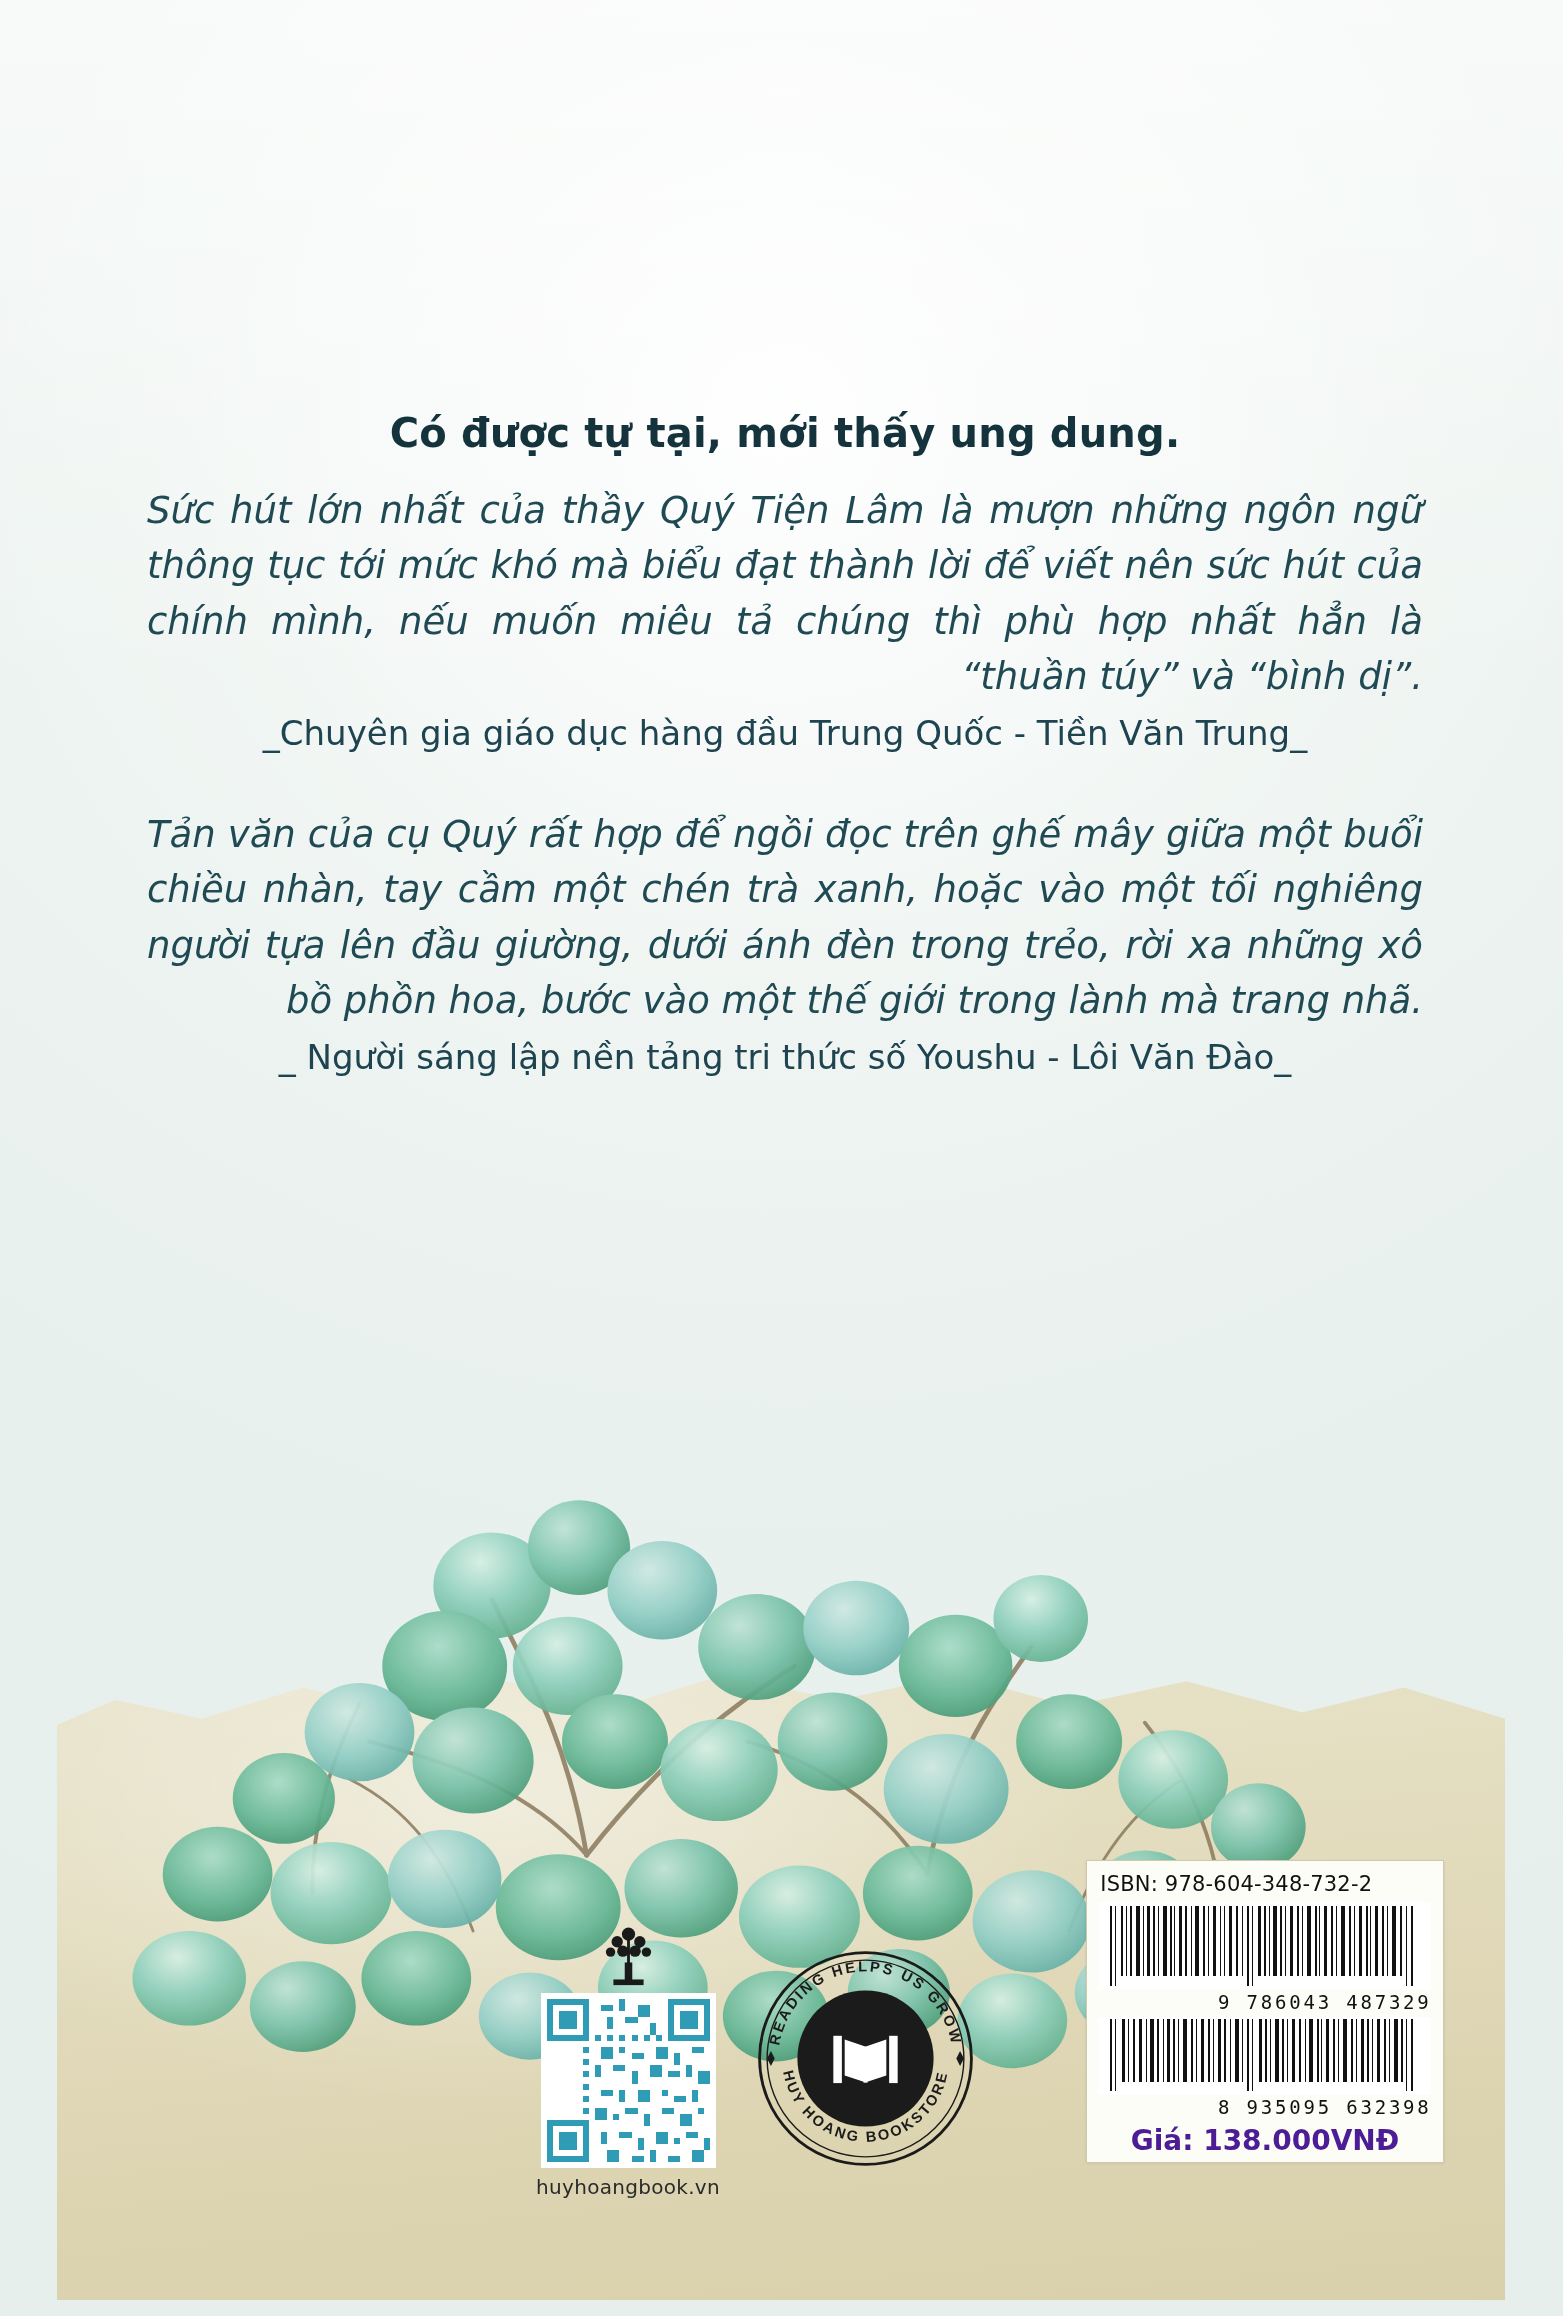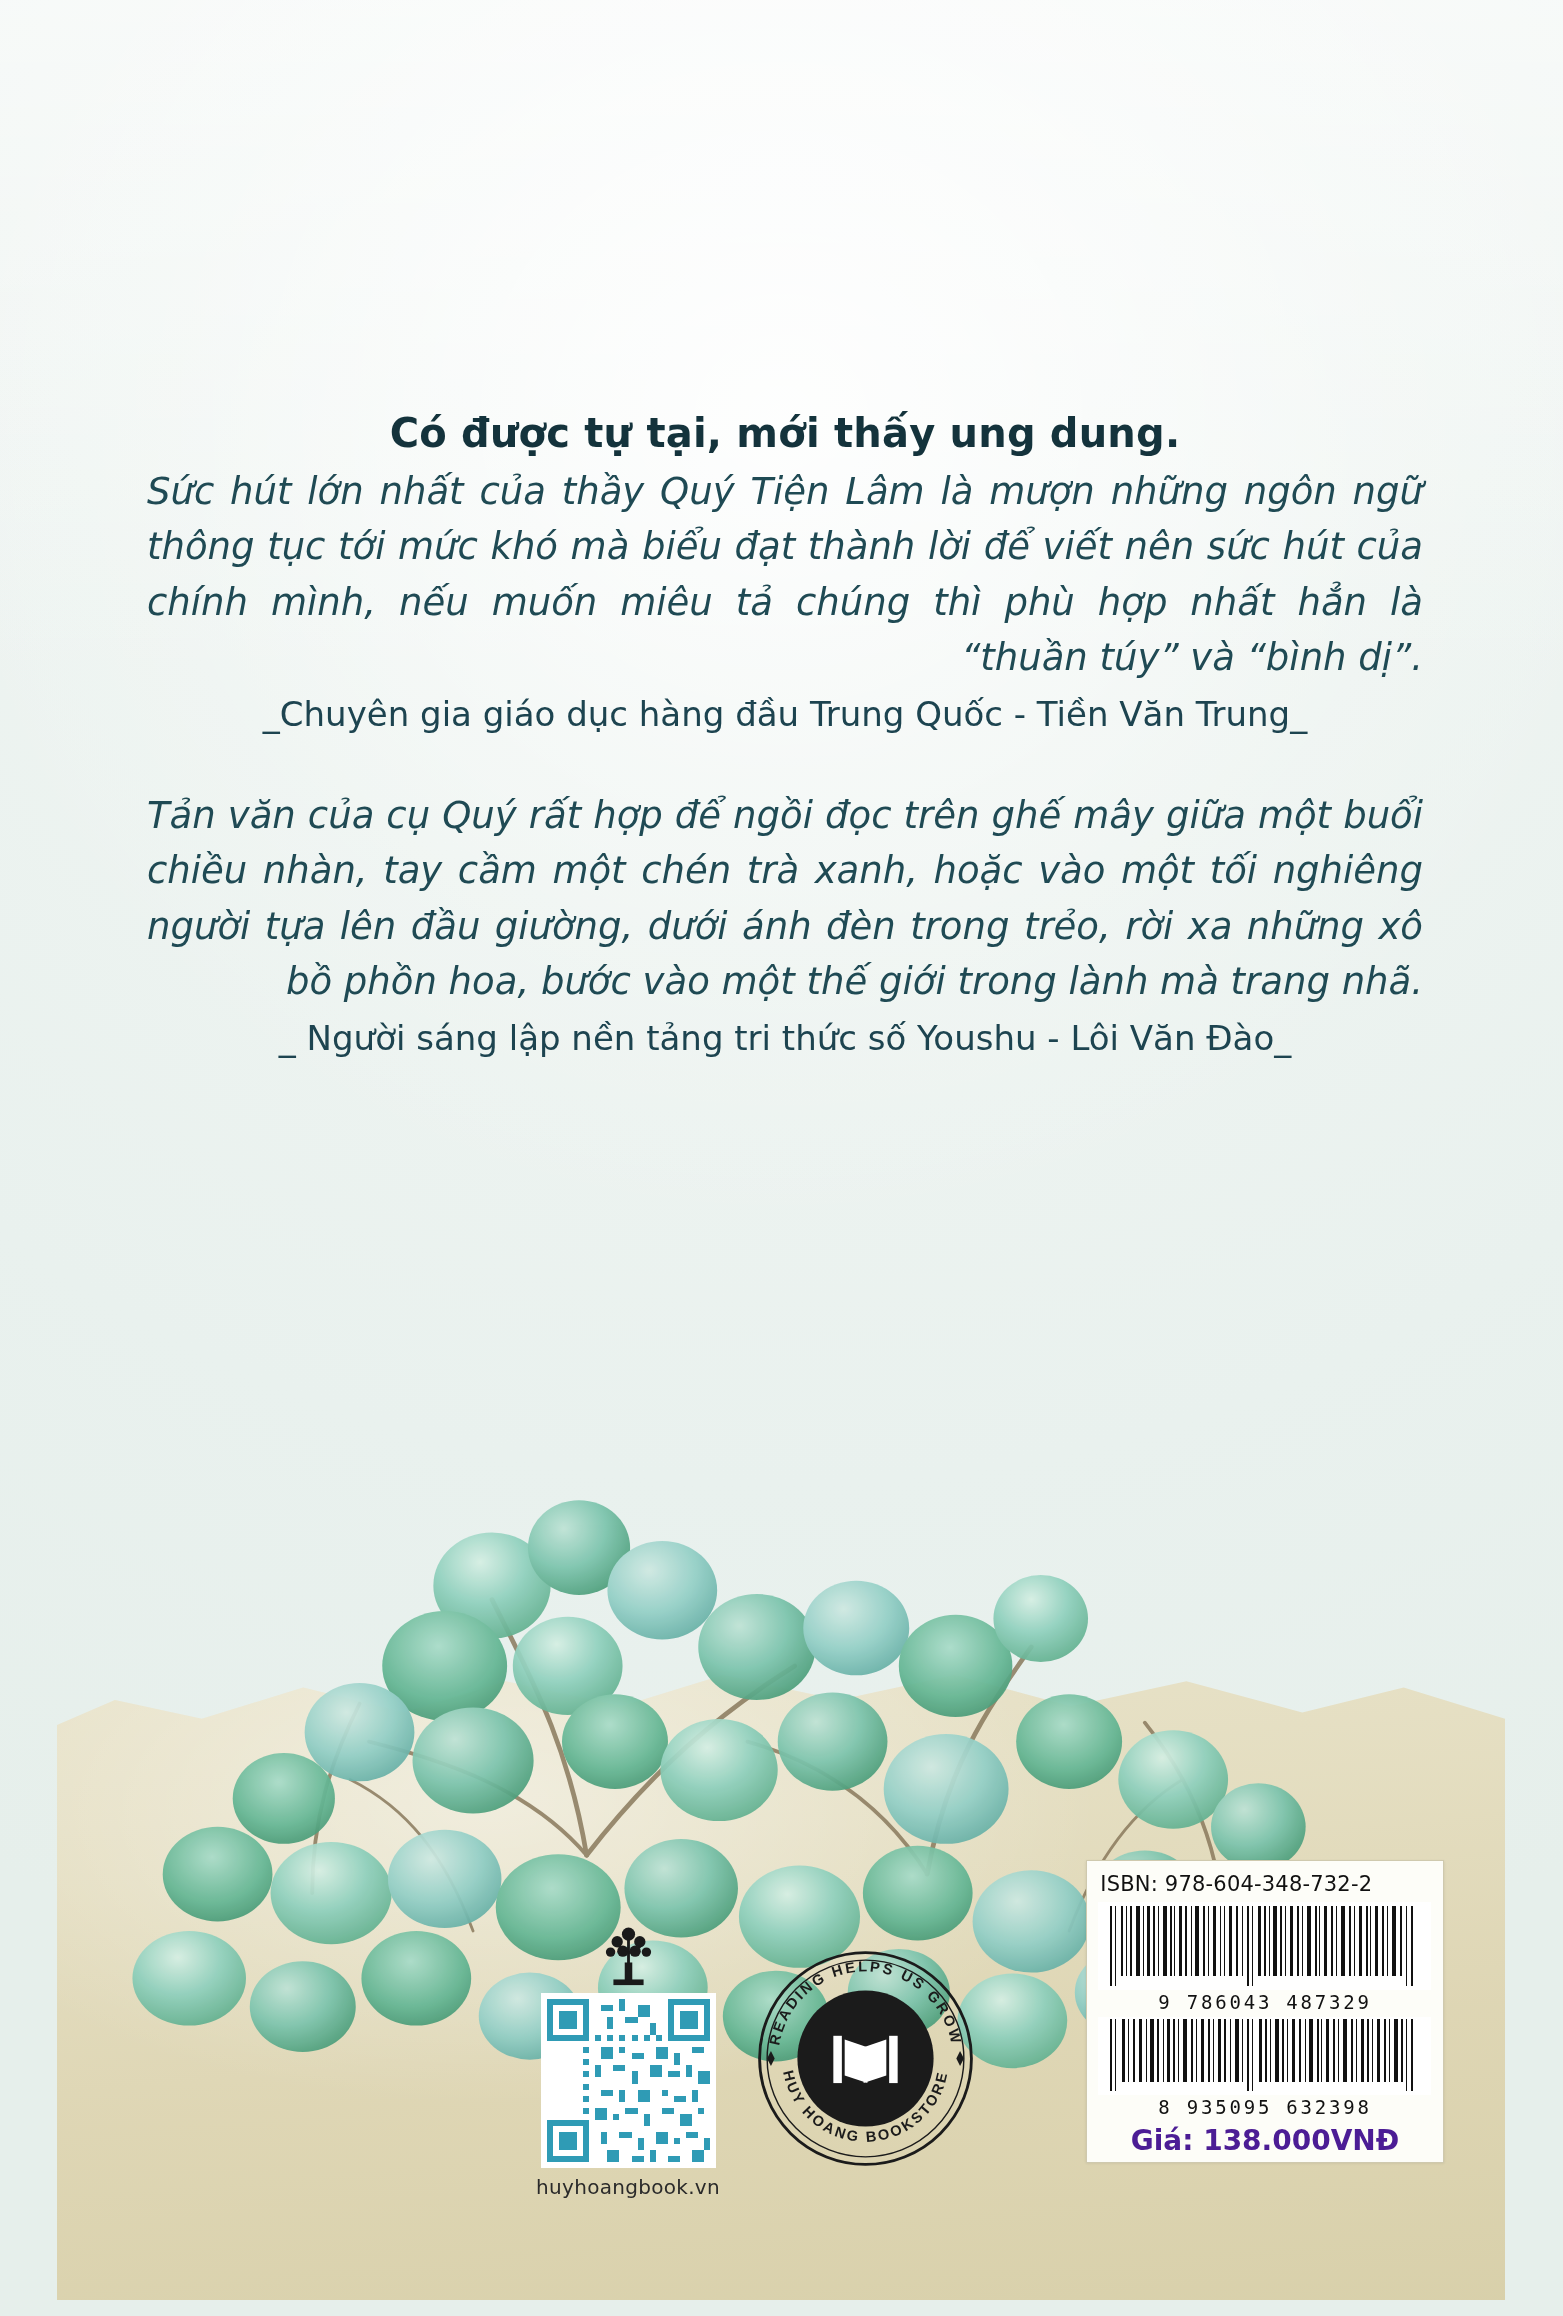--- a/index.html
+++ b/index.html
@@ -36,21 +36,21 @@
     width: 1306px;
     text-align: center;
     color: #1d3c44;
   }
   .headline {
     font-family: "DejaVu Sans", sans-serif;
     font-weight: bold;
     font-size: 40px;
     line-height: 1.32;
     color: #14333c;
-    margin: 0 0 4px 0;
+    margin: 0 0 23px 0;
     letter-spacing: 0.2px;
   }
   .lede {
     font-size: 39px;
     line-height: 1.42;
     color: #1d4450;
     margin: 0 0 53px 0;
     padding: 0 26.5px;
   }
   .quote-block {
@@ -172,21 +172,21 @@
     text-align: left;
     margin: 1.9px 0 5.7px 1.9px;
     letter-spacing: 0.2px;
   }
   .barcode-img { display: block; width: 100%; }
   .barcode-digits {
     font-family: "DejaVu Sans Mono", monospace;
     font-size: 19px;
     letter-spacing: 2.8px;
     color: #111;
-    text-align: center;
+    text-align: right;
     margin: 0.9px 0 3.8px 0;
   }
   .price {
     font-weight: bold;
     font-size: 28px;
     color: #4c1d95;
     text-align: center;
     margin-top: 5.7px;
   }
 </style>

